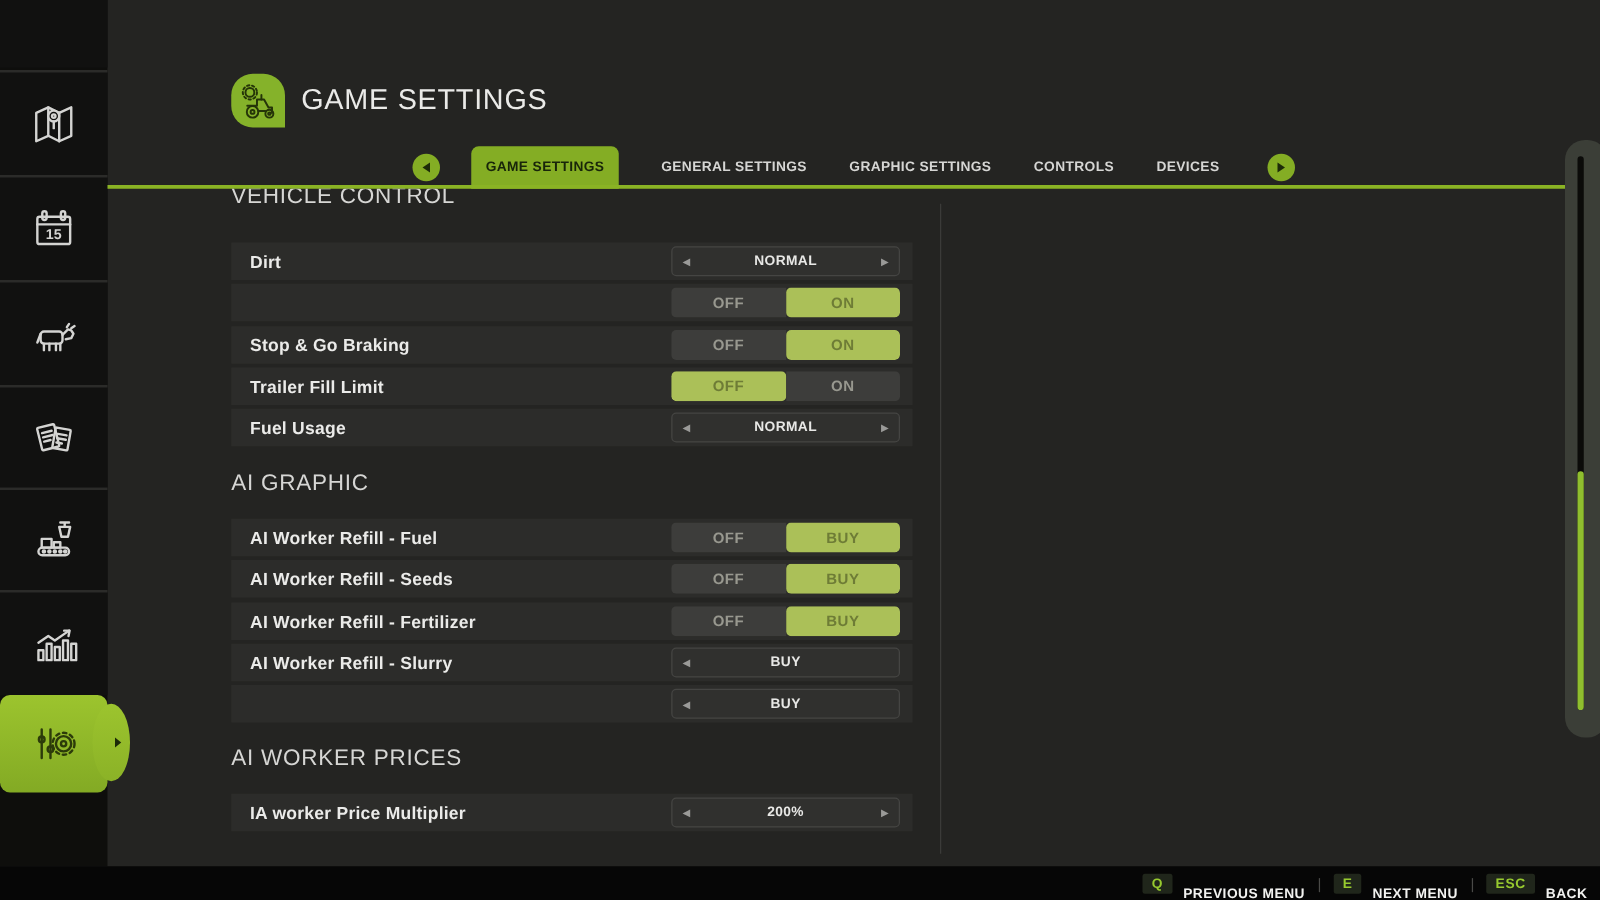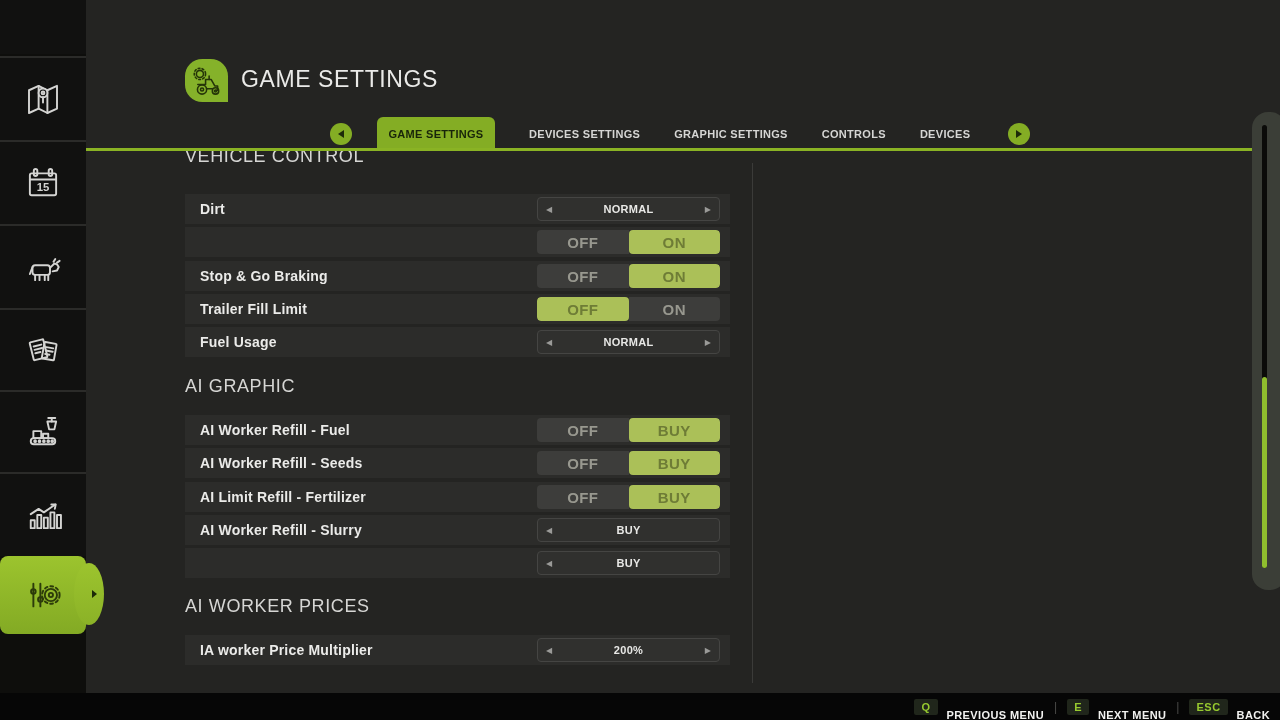--- a/index.html
+++ b/index.html
@@ -41,21 +41,21 @@
   .row{position:absolute;left:185px;width:545px;height:30px;background:#2c2c2a;}
   .row-label{position:absolute;left:15px;top:0;height:30px;display:flex;align-items:center;
              font-size:14px;font-weight:bold;color:#ebebe9;letter-spacing:.2px;}
   .ctrl{position:absolute;right:10px;top:3px;width:183px;height:24px;box-sizing:border-box;}
   .selector{background:#30302e;border:1px solid #454543;border-radius:4px;}
   .sel-value{position:absolute;left:0;right:0;top:0;bottom:0;display:flex;align-items:center;justify-content:center;
              font-size:11px;font-weight:bold;color:#e8e8e6;letter-spacing:.3px;}
   .arr{position:absolute;top:0;bottom:0;display:flex;align-items:center;font-size:8px;color:#9a9a98;}
   .arr.l{left:8px;} .arr.r{right:8px;}
   .toggle{display:flex;border-radius:4px;overflow:hidden;}
-  .seg{flex:1;display:flex;align-items:center;justify-content:center;font-size:15px;font-weight:bold;
+  .seg{flex:1;display:flex;align-items:center;justify-content:center;font-size:12px;font-weight:bold;
        background:#3d3d3b;color:#98988f;letter-spacing:.4px;}
   .seg.on{background:#abc058;color:#6e7c36;border-radius:4px;}
 
   #v-divider{position:absolute;left:752px;top:163px;width:1px;height:520px;background:#3b3b39;}
 
   
   #scroll-track{position:absolute;left:1252px;top:112px;width:34px;height:478px;background:#3b3e37;border-radius:16px;}
   #scroll-line{position:absolute;left:1262px;top:125px;width:5px;height:443px;background:#0b0b09;border-radius:3px;}
   #scroll-thumb{position:absolute;left:1262px;top:377px;width:5px;height:191px;background:#8fbe2e;border-radius:3px;}
 
@@ -173,21 +173,21 @@
     </svg>
   </div>
   <div id="page-title">GAME SETTINGS</div>
 
   <div id="tabbar">
     <div class="nav-circle">
         <div class="tl"></div>
       </div>
 
     <div class="tab-active">GAME SETTINGS</div>
-      <div class="tab">DEVICES SETTINGS</div>
+      <div class="tab">GENERAL SETTINGS</div>
       <div class="tab">GRAPHIC SETTINGS</div>
       <div class="tab">CONTROLS</div>
       <div class="tab">DEVICES</div>
       <div class="nav-circle" style="margin-left:38px;">
         <div class="tr"></div>
       </div>
   </div>
   <div id="tab-underline"></div>
 
   <div id="content">
@@ -239,21 +239,21 @@
         </div>
       </div>
       <div class="row" style="top: 448px;">
         <span class="row-label">AI Worker Refill - Seeds</span>
         <div class="ctrl toggle">
           <span class="seg">OFF</span>
           <span class="seg on">BUY</span>
         </div>
       </div>
       <div class="row" style="top: 482px;">
-        <span class="row-label">AI Limit Refill - Fertilizer</span>
+        <span class="row-label">AI Worker Refill - Fertilizer</span>
         <div class="ctrl toggle">
           <span class="seg">OFF</span>
           <span class="seg on">BUY</span>
         </div>
       </div>
       <div class="row" style="top: 515px;">
         <span class="row-label">AI Worker Refill - Slurry</span>
         <div class="ctrl selector">
           <span class="arr l">◀</span>
           <span class="sel-value">BUY</span>

